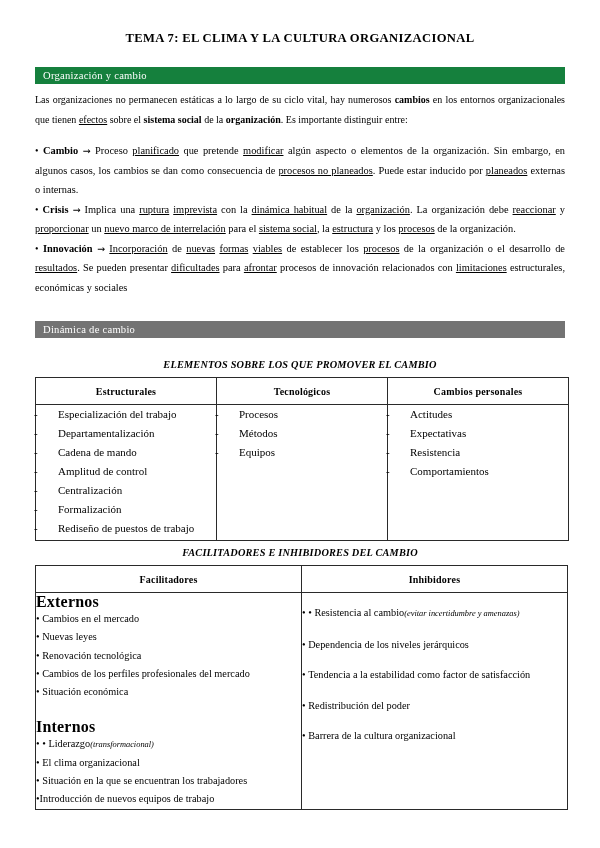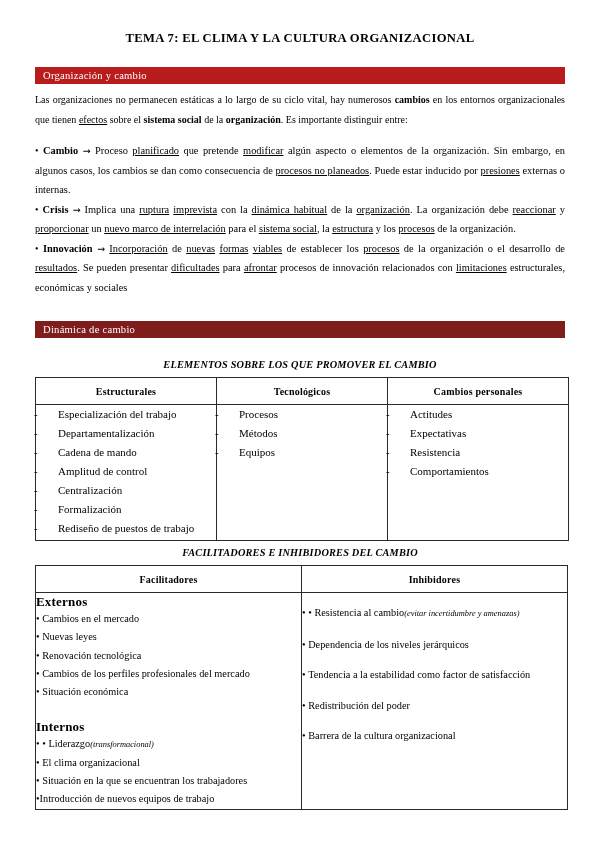--- a/index.html
+++ b/index.html
@@ -122,21 +122,21 @@
     content: "-";
     position: absolute;
     left: 22px;
   }
   ul.dashlist li.wrap { text-indent: -24px; }
 
   
   .t2 td { padding: 9px 8px 10px 9px; height: 195px; }
   .grp-head {
     font-weight: bold;
-    font-size: 13px;
+    font-size: 16px;
     line-height: 17px;
     letter-spacing: 0.2px;
   }
   .grp-head.second { margin-top: 16px; }
   ul.dotlist {
     list-style: none;
     margin: 0;
     padding: 0;
   }
   ul.dotlist li {
@@ -155,43 +155,43 @@
   }
   ul.dotlist i { font-size: 8.4px; }
 </style>
 </head>
 <body>
 
 <div class="page">
 
   <h1 class="doc-title">TEMA 7: EL CLIMA Y LA CULTURA ORGANIZACIONAL</h1>
 
-  <div class="section-bar" style="background:#b91c1c">Organización y cambio</div>
+  <div class="section-bar" style="background:#15803d">Organización y cambio</div>
 
   <p class="para"><span>Las organizaciones no permanecen estáticas a lo largo de su ciclo vital, hay numerosos </span><b>cambios</b><span> en los entornos organizacionales que tienen </span><span class="u">efectos</span><span> sobre el </span><b>sistema social</b><span> de la </span><b>organización</b><span>. Es importante distinguir entre:</span></p>
 
   <div class="bullet-block">
 
     <p class="bullet-line"><span class="dot">•</span>
       <span class="term">Cambio</span>
       <span class="arrow">→</span>
-      <span>Proceso <span class="u">planificado</span> que pretende <span class="u">modificar</span> algún aspecto o elementos de la organización. Sin embargo, en algunos casos, los cambios se dan como consecuencia de <span class="u">procesos no planeados</span>. Puede estar inducido por <span class="u">presiones</span> externas o internas.</span></p>
+      <span>Proceso <span class="u">planificado</span> que pretende <span class="u">modificar</span> algún aspecto o elementos de la organización. Sin embargo, en algunos casos, los cambios se dan como consecuencia de <span class="u">procesos no planeados</span>. Puede estar inducido por <span class="u">planeados</span> externas o internas.</span></p>
 
     <p class="bullet-line"><span class="dot">•</span>
       <span class="term">Crisis</span>
       <span class="arrow">→</span>
       <span>Implica una <span class="u">ruptura</span> <span class="u">imprevista</span> con la <span class="u">dinámica habitual</span> de la <span class="u">organización</span>. La organización debe <span class="u">reaccionar</span> y <span class="u">proporcionar</span> un <span class="u">nuevo marco de interrelación</span> para el <span class="u">sistema social</span>, la <span class="u">estructura</span> y los <span class="u">procesos</span> de la organización.</span></p>
 
     <p class="bullet-line"><span class="dot">•</span>
       <span class="term">Innovación</span>
       <span class="arrow">→</span>
       <span><span class="u">Incorporación</span> de <span class="u">nuevas</span> <span class="u">formas</span> <span class="u">viables</span> de establecer los <span class="u">procesos</span> de la organización o el desarrollo de <span class="u">resultados</span>. Se pueden presentar <span class="u">dificultades</span> para <span class="u">afrontar</span> procesos de innovación relacionados con <span class="u">limitaciones</span> estructurales, económicas y sociales</span></p>
   </div>
 
-  <div class="section-bar section-bar--dinamica" style="background:#7f1d1d">Dinámica de cambio</div>
+  <div class="section-bar section-bar--dinamica" style="background:#737373">Dinámica de cambio</div>
 
   <div class="tbl-caption cap-elementos">ELEMENTOS SOBRE LOS QUE PROMOVER EL CAMBIO</div>
 
   <table class="doc-table t1">
     <thead>
       <tr>
         <th style="width:180px">Estructurales</th>
         <th style="width:170px">Tecnológicos</th>
         <th style="width:180px">Cambios personales</th>
       </tr>

